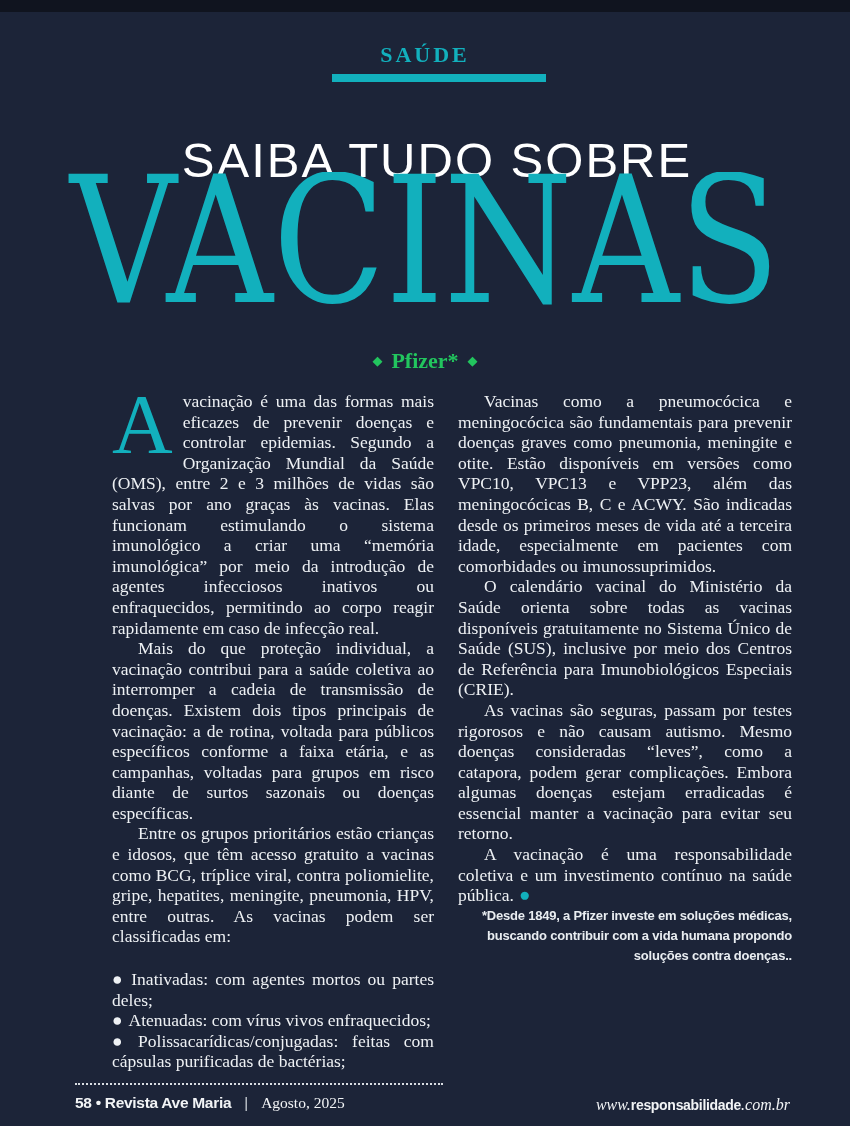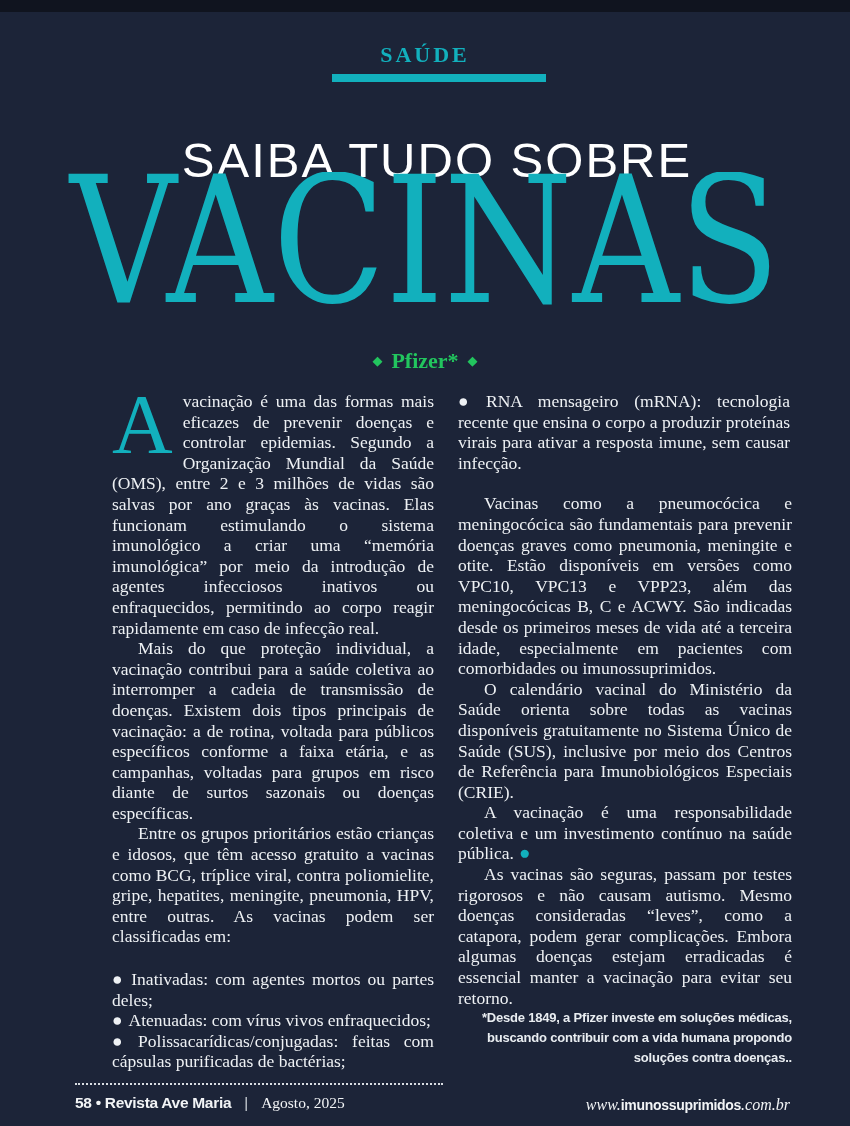--- a/index.html
+++ b/index.html
@@ -176,34 +176,33 @@
       <p class="indent">Mais do que proteção individual, a vacinação contribui para a saúde coletiva ao interromper a cadeia de transmissão de doenças. Existem dois tipos principais de vacinação: a de rotina, voltada para públicos específicos conforme a faixa etária, e as campanhas, voltadas para grupos em risco diante de surtos sazonais ou doenças específicas.</p>
       <p class="indent">Entre os grupos prioritários estão crianças e idosos, que têm acesso gratuito a vacinas como BCG, tríplice viral, contra poliomielite, gripe, hepatites, meningite, pneumonia, HPV, entre outras. As vacinas podem ser classificadas em:</p>
       <div class="bullet-list">
         <p class="bullet-item"><span class="bullet-marker">●</span><span>Inativadas: com agentes mortos ou partes deles;</span></p>
         <p class="bullet-item"><span class="bullet-marker">●</span><span>Atenuadas: com vírus vivos enfraquecidos;</span></p>
         <p class="bullet-item"><span class="bullet-marker">●</span><span>Polissacarídicas/conjugadas: feitas com cápsulas purificadas de bactérias;</span></p>
       </div>
     </div>
 
     <div class="col col-right">
-      <p class="bullet-item"><span class="bullet-marker">●</span><span>RNA mensageiro (mRNA): tecnologia recente que ensina o corpo a produzir proteínas virais para ativar a resposta imune, sem causar infecção.</span></p>
       <p class="indent">Vacinas como a pneumocócica e meningocócica são fundamentais para prevenir doenças graves como pneumonia, meningite e otite. Estão disponíveis em versões como VPC10, VPC13 e VPP23, além das meningocócicas B, C e ACWY. São indicadas desde os primeiros meses de vida até a terceira idade, especialmente em pacientes com comorbidades ou imunossuprimidos.</p>
       <p class="indent">O calendário vacinal do Ministério da Saúde orienta sobre todas as vacinas disponíveis gratuitamente no Sistema Único de Saúde (SUS), inclusive por meio dos Centros de Referência para Imunobiológicos Especiais (CRIE).</p>
+      <p class="indent">As vacinas são seguras, passam por testes rigorosos e não causam autismo. Mesmo doenças consideradas “leves”, como a catapora, podem gerar complicações. Embora algumas doenças estejam erradicadas é essencial manter a vacinação para evitar seu retorno.</p>
       <p class="indent"><span>A vacinação é uma responsabilidade coletiva e um investimento contínuo na saúde pública.</span><span class="end-mark">●</span></p>
-      <p class="indent">As vacinas são seguras, passam por testes rigorosos e não causam autismo. Mesmo doenças consideradas “leves”, como a catapora, podem gerar complicações. Embora algumas doenças estejam erradicadas é essencial manter a vacinação para evitar seu retorno.</p>
       <p class="footnote">*Desde 1849, a Pfizer investe em soluções médicas, buscando contribuir com a vida humana propondo soluções contra doenças..</p>
     </div>
   </div>
 
   <div class="footer-rule"></div>
   <div class="footer-left">
     <span class="sans-bold">58</span>
     <span class="sans-bold">•</span>
     <span class="sans-bold">Revista Ave Maria</span>
     <span class="footer-divider">|</span>
     <span class="serif-bold">Agosto, 2025</span>
   </div>
   <div class="footer-right">
-    <span class="url-plain">www.</span><span class="url-bold">imunossuprimidos</span><span class="url-plain">.com.br</span>
+    <span class="url-plain">www.</span><span class="url-bold">responsabilidade</span><span class="url-plain">.com.br</span>
   </div>
 
 </div>
 
 </body></html>

